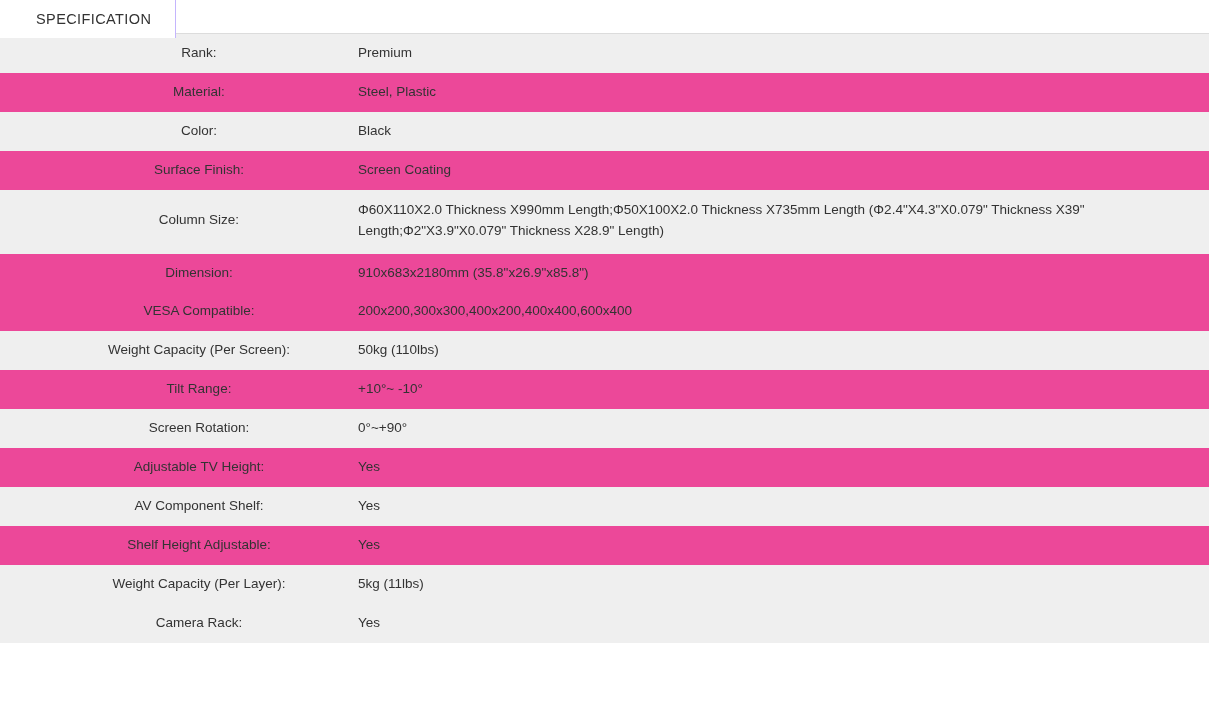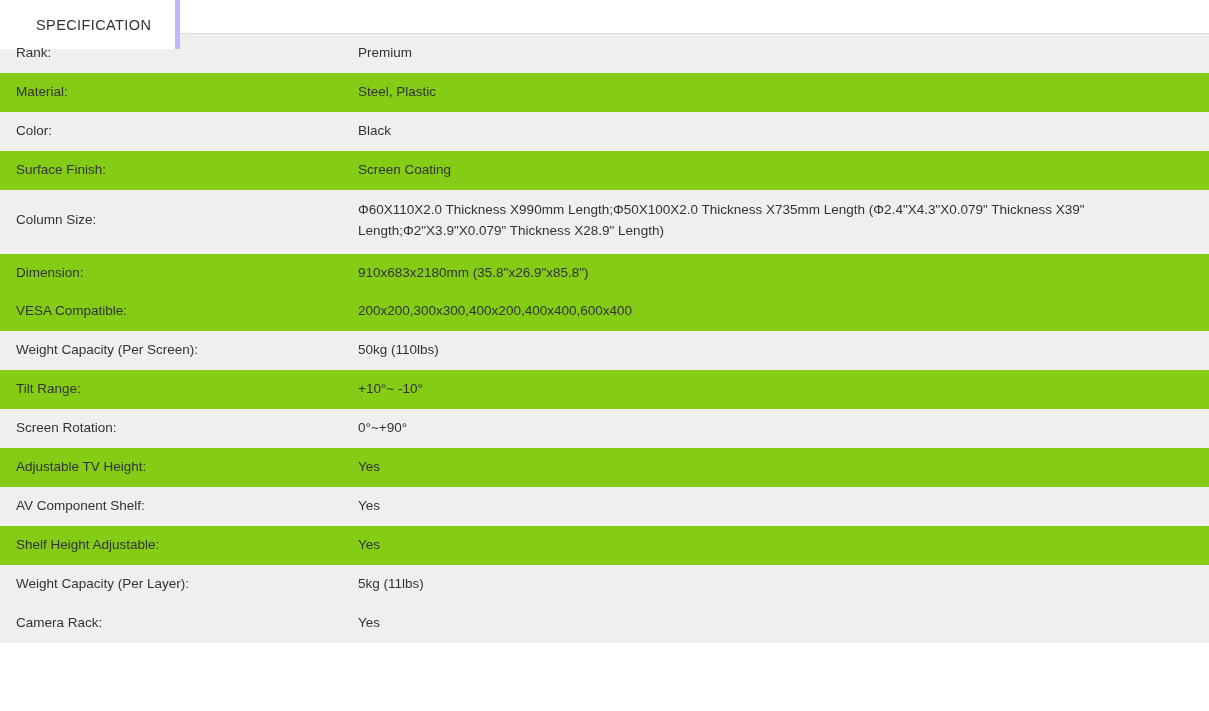--- a/index.html
+++ b/index.html
@@ -22,45 +22,46 @@
     align-items: stretch;
     border-bottom: 1px solid #dcdcdc;
   }
   .tab {
     display: flex;
     align-items: center;
     padding: 0 24px 0 36px;
     font-size: 14.5px;
     color: #333333;
     letter-spacing: 0.4px;
-    border-right: 5px solid #c4b5fd;
+    border-right: 1px solid #c4b5fd;
     background: #ffffff;
-    height: 49px;
+    height: 38px;
   }
   .tab.active { color: #333333; }
   .tabs-filler { flex: 1; }
 
   .spec-table {
     width: 1209px;
     border-collapse: collapse;
     table-layout: fixed;
   }
   .spec-table tr.even td { background: #efefef; }
-  .spec-table tr.odd  td { background: #84cc16; margin-left: 12px; }
+  .spec-table tr.odd  td { background: #ec4899; margin-left: 12px; }
   .spec-table td {
     font-size: 13.5px;
     color: #333333;
     vertical-align: middle;
     padding: 9px 0 9px 0;
     line-height: 1.55;
     border: none;
   }
   .spec-table td.label {
     width: 358px;
-    padding-left: 16px;
+    padding-left: 40px;
+    text-align: center;
   }
   .spec-table td.value {
     padding-left: 0;
     padding-right: 41px;
   }
   .row-tall td { padding-top: 10px; padding-bottom: 12px; }
 </style>
 </head>
 <body>
 

